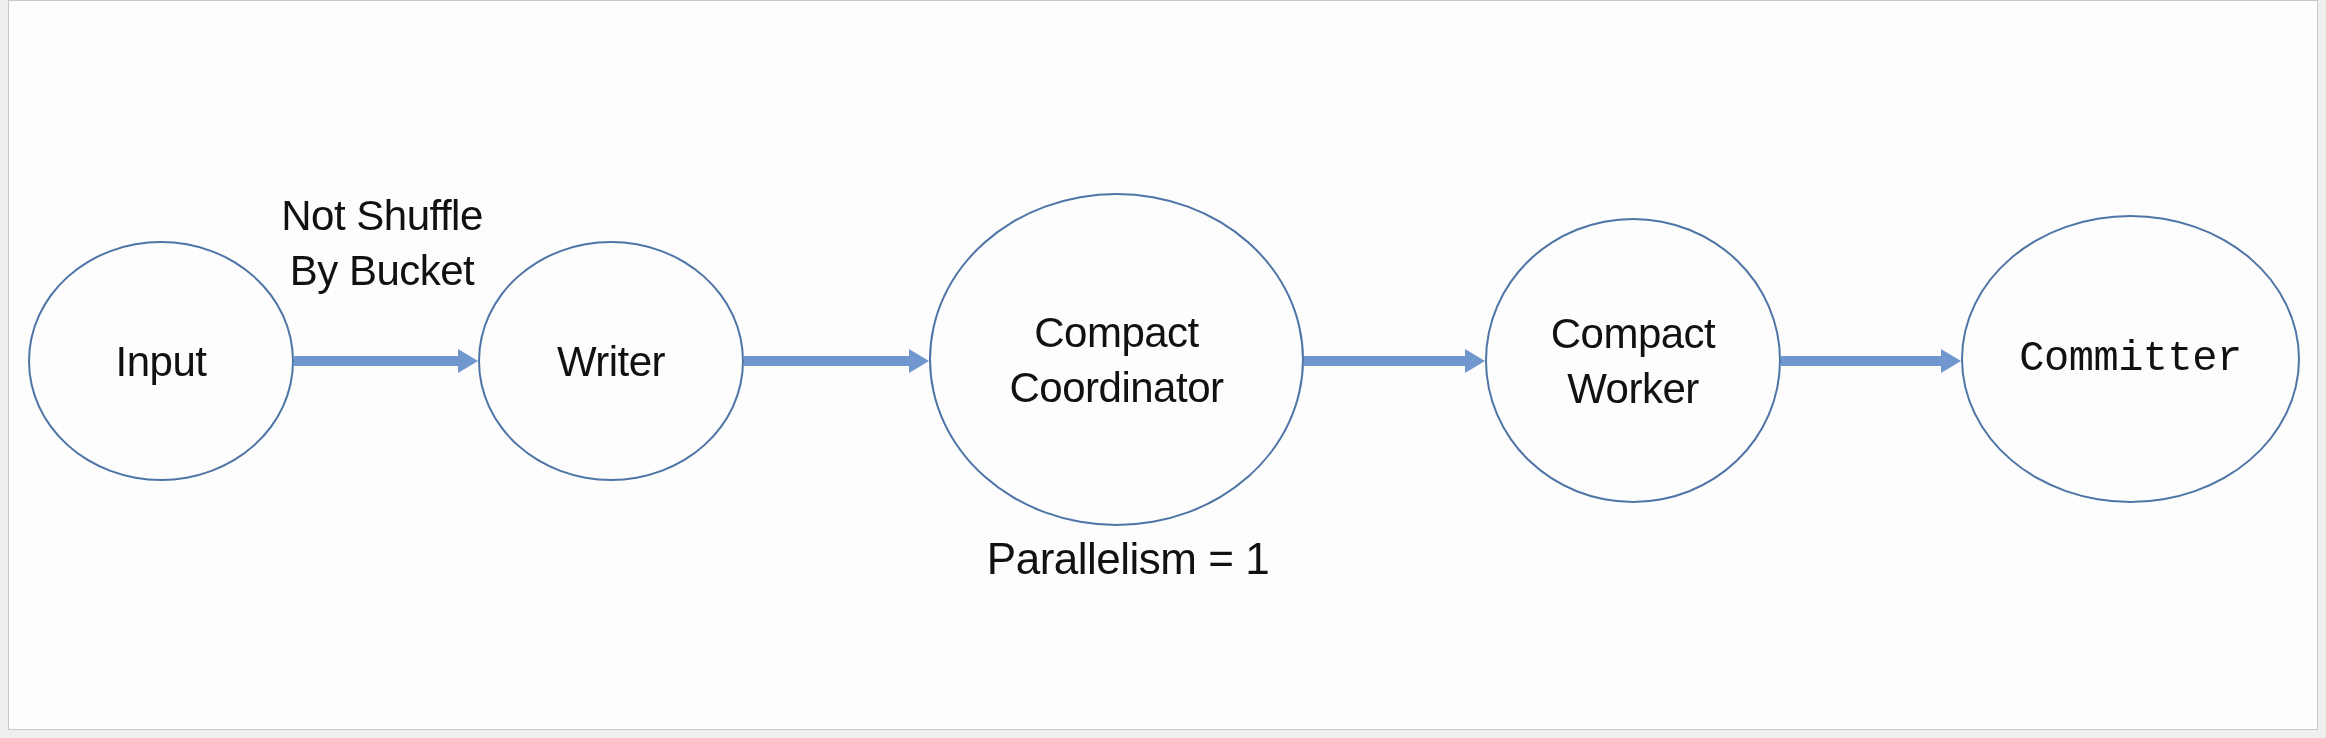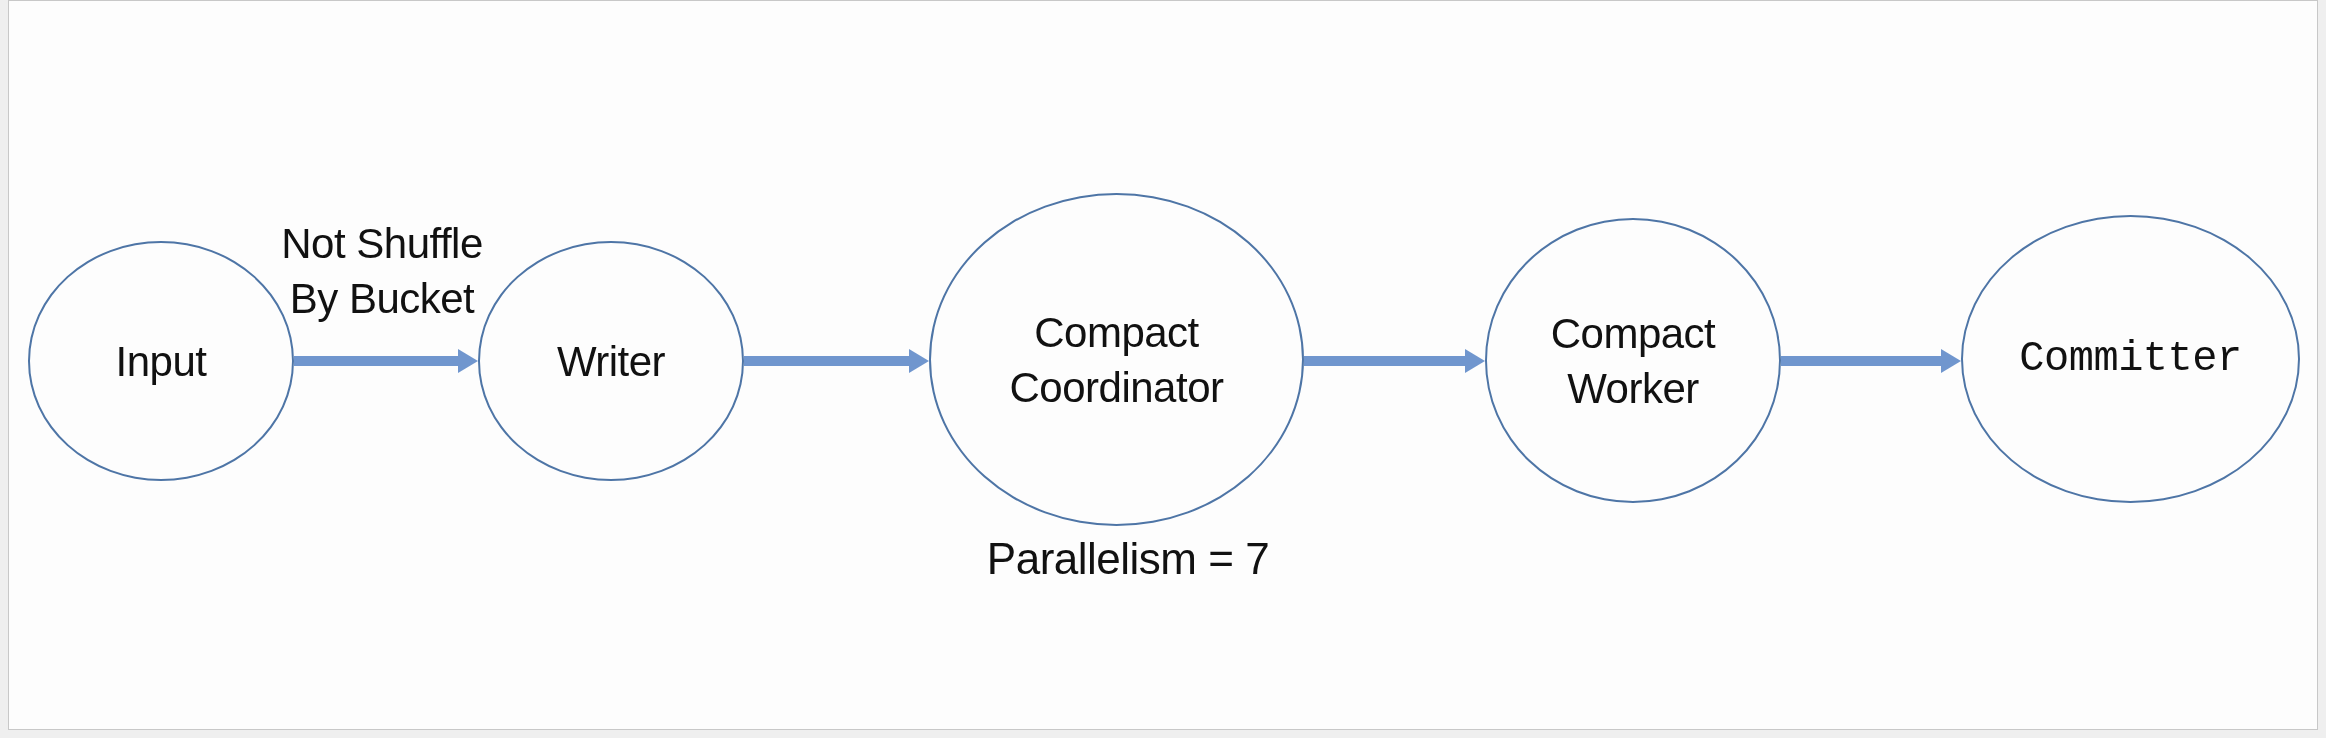--- a/index.html
+++ b/index.html
@@ -126,19 +126,19 @@
     <div class="arrow" style="left:1295px; top:360px; width:181px;">
       <div class="arrow-shaft"></div>
       <div class="arrow-head"></div>
     </div>
 
     <div class="arrow" style="left:1772px; top:360px; width:180px;">
       <div class="arrow-shaft"></div>
       <div class="arrow-head"></div>
     </div>
 
-    <div class="edge-label" style="left:373px; top:187px;margin-top:28px;">Not Shuffle
+    <div class="edge-label" style="left:373px; top:187px;">Not Shuffle
 By Bucket</div>
 
-    <div class="note-label" style="left:1119px; top:530px;">Parallelism = 7</div>
+    <div class="note-label" style="left:1119px; top:530px;">Parallelism = 1</div>
 
   </div>
 </div>
 
 </body></html>

